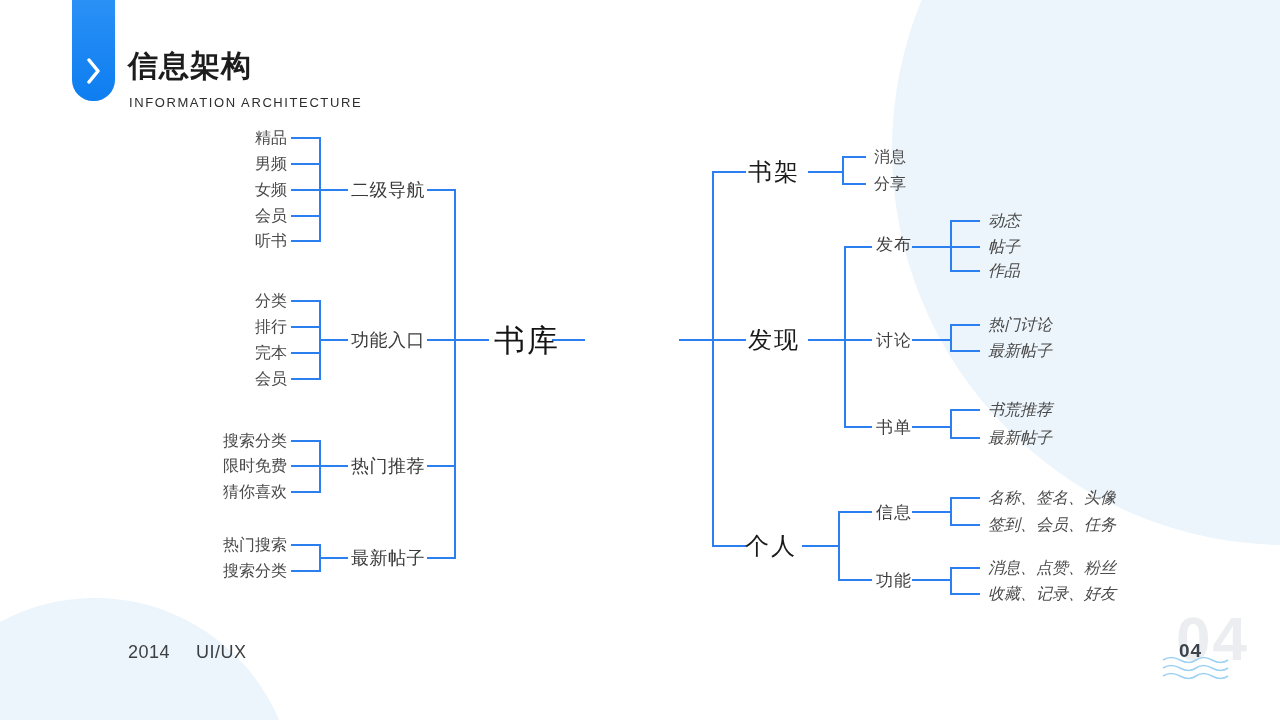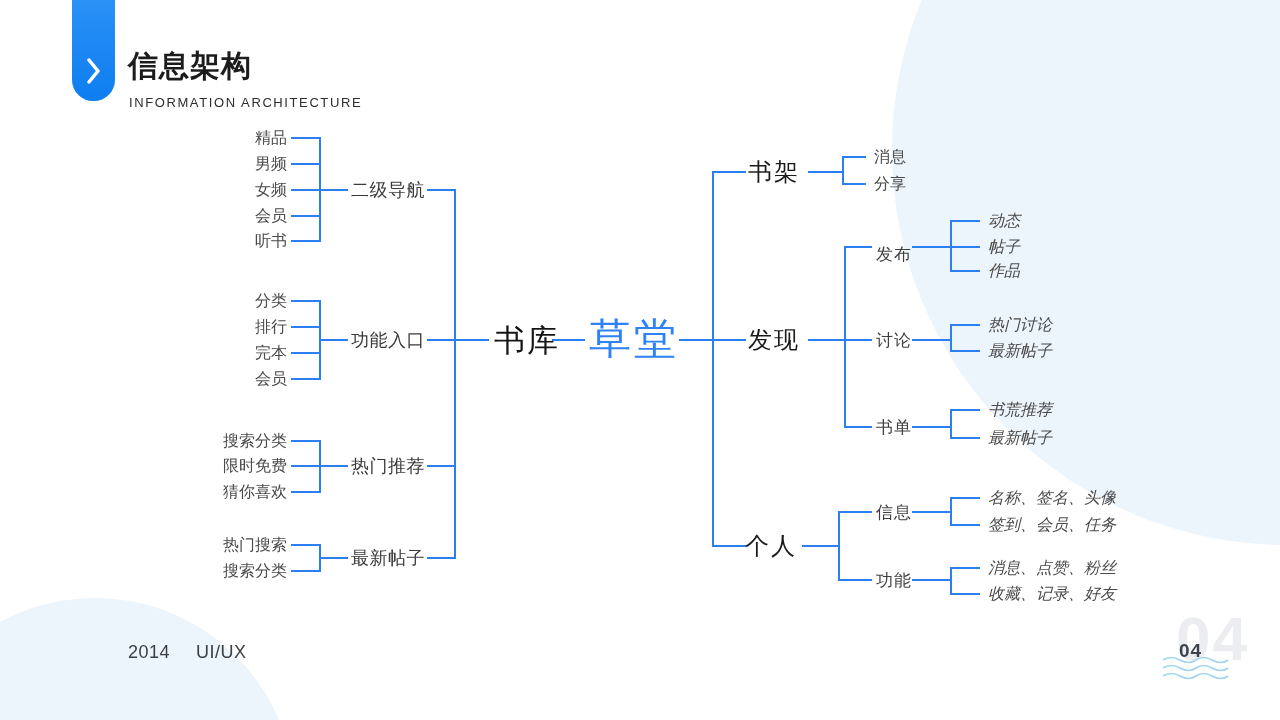--- a/index.html
+++ b/index.html
@@ -165,30 +165,29 @@
 
   <span class="lbl leaf-l" style="top:545px">热门搜索</span>
   <span class="lbl leaf-l" style="top:571px">搜索分类</span>
 
   <span class="lbl branch-l" style="top:190px">二级导航</span>
   <span class="lbl branch-l" style="top:340px">功能入口</span>
   <span class="lbl branch-l" style="top:466px">热门推荐</span>
   <span class="lbl branch-l" style="top:558px">最新帖子</span>
 
   <span class="lbl" id="node-left-main" style="top:340px">书库</span>
-  <span class="lbl" id="node-root" style="top:339px">草堂</span>
 
   <span class="lbl node-big" style="left:748px;top:172px">书架</span>
   <span class="lbl node-big" style="left:748px;top:340px">发现</span>
   <span class="lbl node-big" style="left:745px;top:546px">个人</span>
 
   <span class="lbl leaf-r1" style="top:157px">消息</span>
   <span class="lbl leaf-r1" style="top:184px">分享</span>
 
-  <span class="lbl mid" style="top:254px">发布</span>
+  <span class="lbl mid" style="top:244px">发布</span>
   <span class="lbl mid" style="top:340px">讨论</span>
   <span class="lbl mid" style="top:427px">书单</span>
 
   <span class="lbl leaf-r" style="top:221px">动态</span>
   <span class="lbl leaf-r" style="top:247px">帖子</span>
   <span class="lbl leaf-r" style="top:271px">作品</span>
   <span class="lbl leaf-r" style="top:325px">热门讨论</span>
   <span class="lbl leaf-r" style="top:351px">最新帖子</span>
   <span class="lbl leaf-r" style="top:410px">书荒推荐</span>
   <span class="lbl leaf-r" style="top:438px">最新帖子</span>

